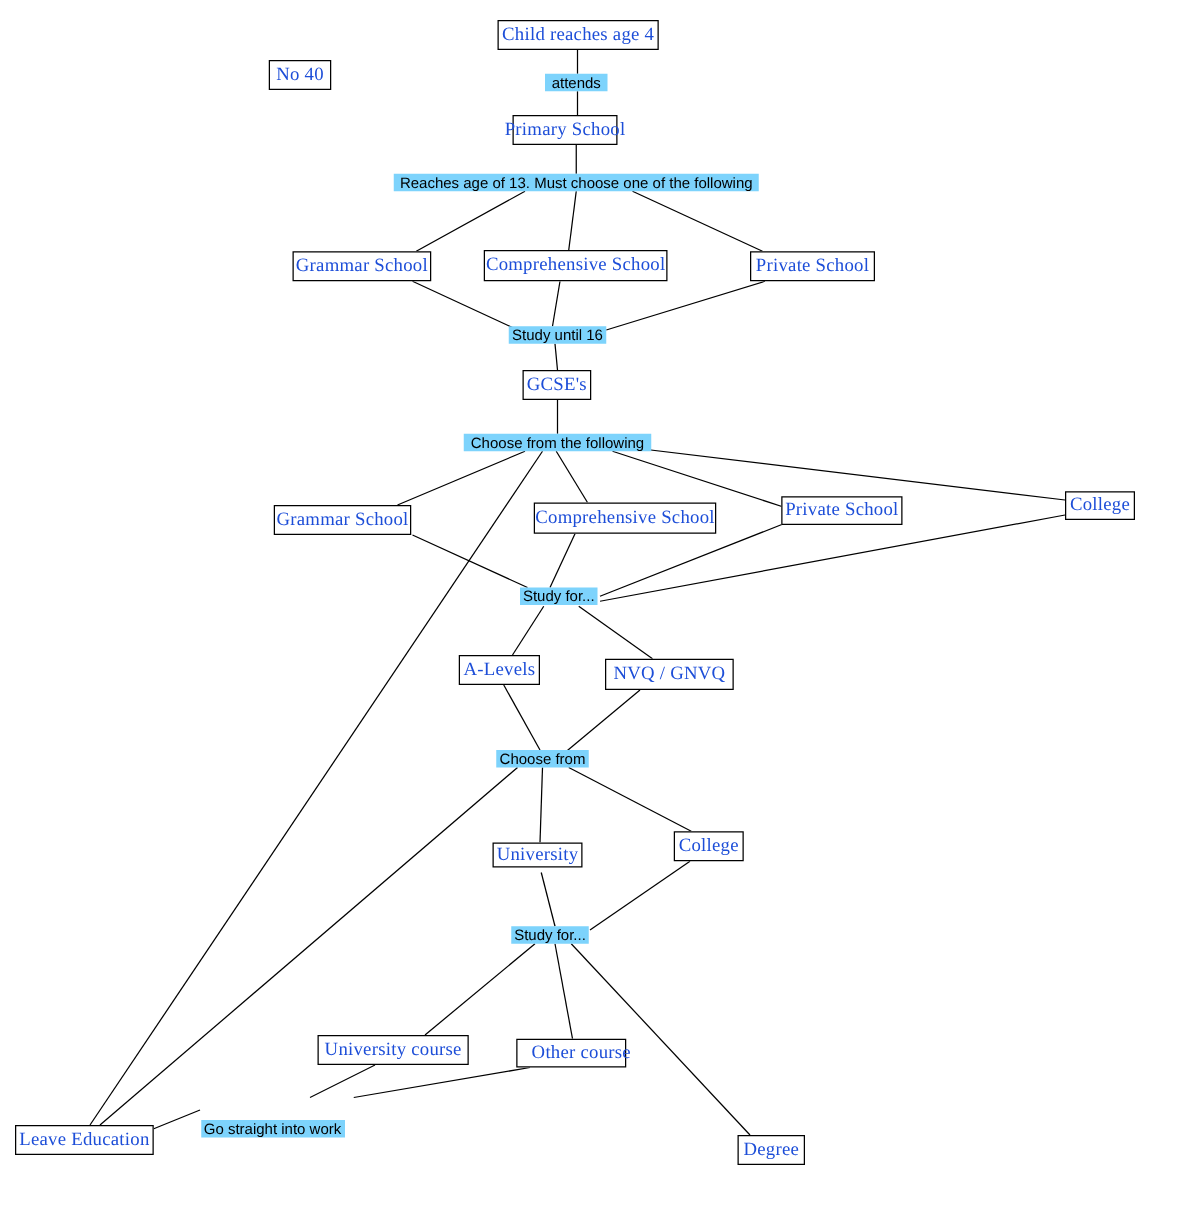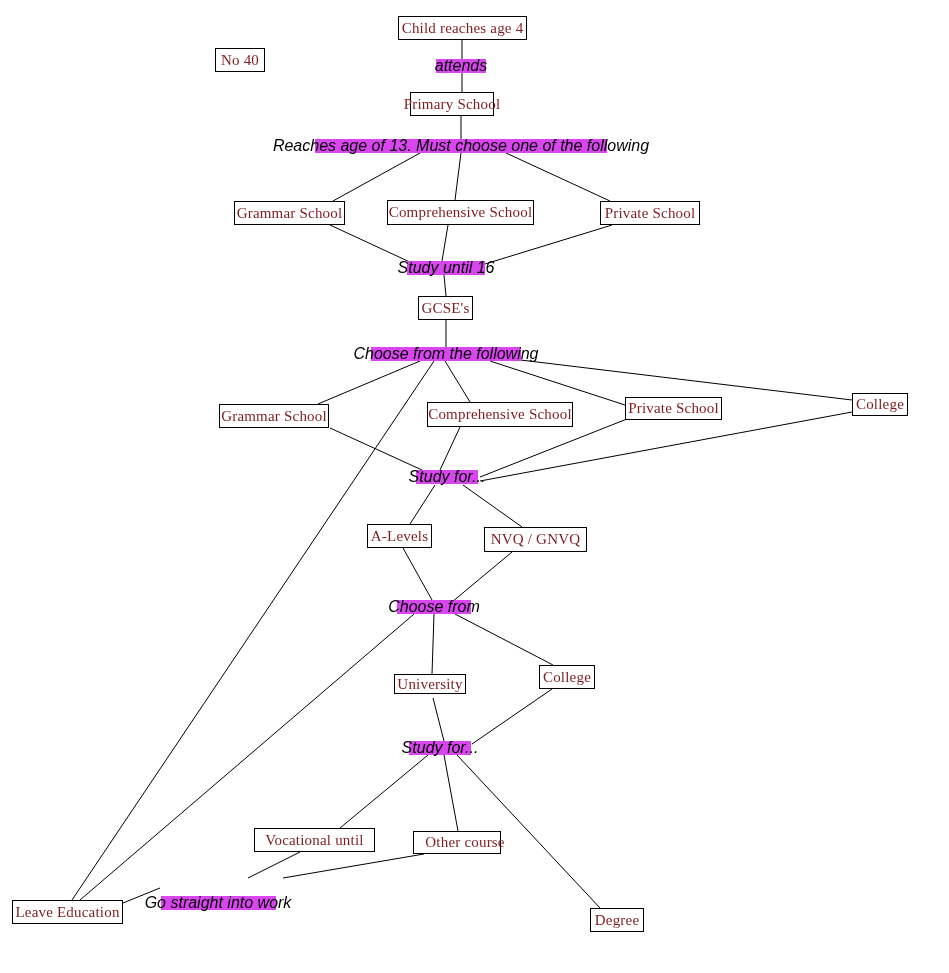--- a/index.html
+++ b/index.html
@@ -25,42 +25,41 @@
     pointer-events: none;
   }
   .node-box {
     position: absolute;
     box-sizing: border-box;
     border: 1px solid #000000;
     background: #ffffff;
     font-family: "Liberation Serif", serif;
     font-size: 15px;
     line-height: 1;
-    color: #7f1d1d;
+    color: #1d4ed8;
     display: flex;
     align-items: center;
     justify-content: center;
     white-space: nowrap;
     letter-spacing: 0.2px;
     padding: 0 4px;
   }
   .edge-label {
     position: absolute;
     box-sizing: border-box;
     font-family: "Liberation Sans", sans-serif;
-    font-size: 16px;
+    font-size: 12px;
     line-height: 1;
     color: #000000;
-    background: #d946ef;
+    background: #7dd3fc;
     display: flex;
     align-items: center;
     justify-content: center;
     white-space: nowrap;
     padding: 1px 2px;
-    font-style: italic;
   }
 </style>
 </head>
 <body>
 
 <div id="canvas">
 
   <svg id="edges" width="949" height="973" viewBox="0 0 949 973" xmlns="http://www.w3.org/2000/svg">
       <line x1="462" y1="40" x2="462" y2="59" stroke="#000000" stroke-width="1" shape-rendering="geometricPrecision"></line>
       <line x1="462" y1="73" x2="462" y2="92" stroke="#000000" stroke-width="1" shape-rendering="geometricPrecision"></line>
@@ -108,21 +107,21 @@
       <div class="node-box" style="left: 600px; top: 201px; width: 100px; height: 24px;">Private School</div>
       <div class="node-box" style="left: 418px; top: 296px; width: 55px; height: 24px;">GCSE's</div>
       <div class="node-box" style="left: 219px; top: 404px; width: 110px; height: 24px;">Grammar School</div>
       <div class="node-box" style="left: 427px; top: 402px; width: 146px; height: 25px;">Comprehensive School</div>
       <div class="node-box" style="left: 625px; top: 397px; width: 97px; height: 23px;">Private School</div>
       <div class="node-box" style="left: 852px; top: 393px; width: 56px; height: 23px;">College</div>
       <div class="node-box" style="left: 367px; top: 524px; width: 65px; height: 24px;">A-Levels</div>
       <div class="node-box" style="left: 484px; top: 527px; width: 103px; height: 25px;">NVQ / GNVQ</div>
       <div class="node-box" style="left: 394px; top: 674px; width: 72px; height: 20px;">University</div>
       <div class="node-box" style="left: 539px; top: 665px; width: 56px; height: 24px;">College</div>
-      <div class="node-box" style="left: 254px; top: 828px; width: 121px; height: 24px;">Vocational until</div>
+      <div class="node-box" style="left: 254px; top: 828px; width: 121px; height: 24px;">University course</div>
       <div class="node-box" style="left: 413px; top: 831px; width: 88px; height: 23px; padding-left: 20px;">Other course</div>
       <div class="node-box" style="left: 12px; top: 900px; width: 111px; height: 24px;">Leave Education</div>
       <div class="node-box" style="left: 590px; top: 908px; width: 54px; height: 24px;">Degree</div>
     </div>
   <div id="labels-layer">
       <div class="edge-label" style="left: 436px; top: 59px; width: 50px; height: 14px;">attends</div>
       <div class="edge-label" style="left: 315px; top: 139px; width: 292px; height: 14px;">Reaches age of 13. Must choose one of the following</div>
       <div class="edge-label" style="left: 407px; top: 261px; width: 78px; height: 14px;">Study until 16</div>
       <div class="edge-label" style="left: 371px; top: 347px; width: 150px; height: 14px;">Choose from the following</div>
       <div class="edge-label" style="left: 416px; top: 470px; width: 62px; height: 14px;">Study for...</div>

